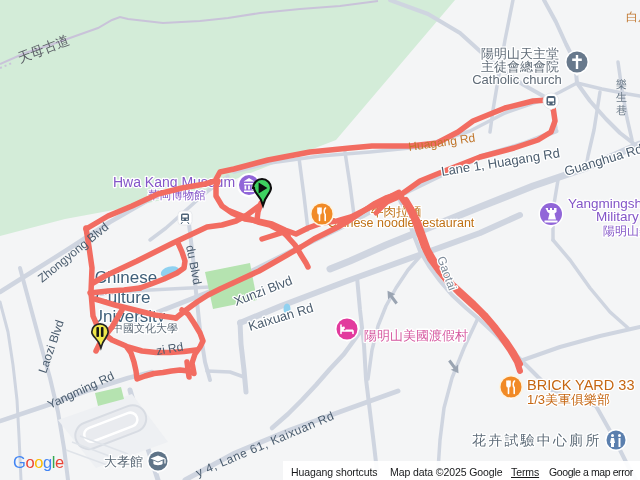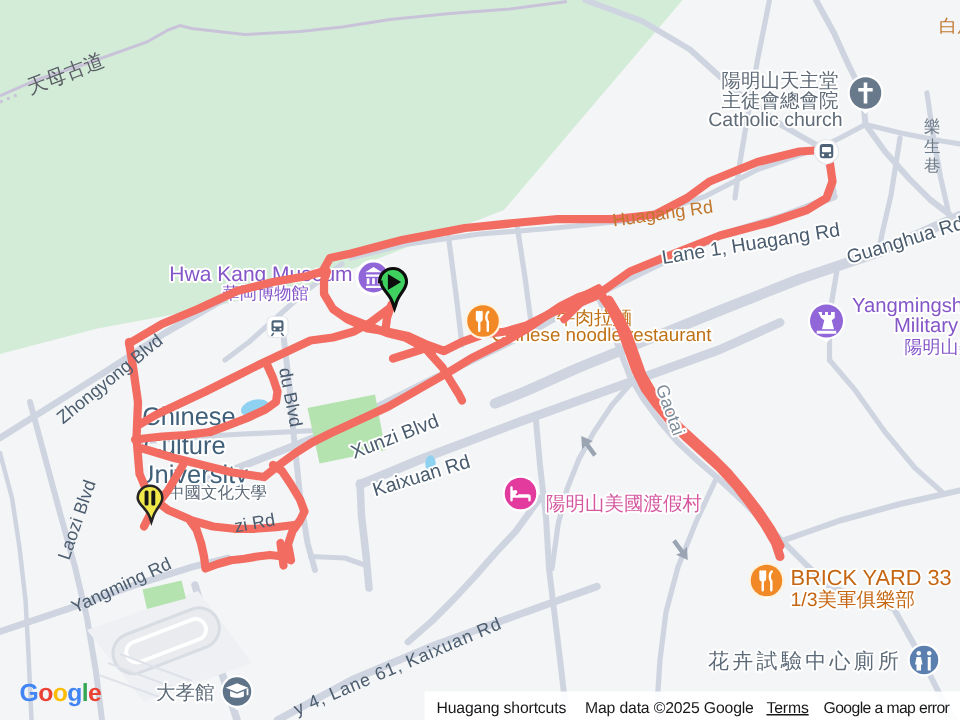--- a/index.html
+++ b/index.html
@@ -315,16 +315,16 @@
 <div style="position:absolute;left:283px;top:461px;width:357px;height:19px;background:rgba(255,255,255,0.92);"></div>
 
 <div style="position:absolute;left:291px;top:466px;font-size:10.5px;letter-spacing:-0.1px;color:#17181a;">Huagang shortcuts</div>
 
 <div style="position:absolute;left:390px;top:466px;font-size:10.5px;letter-spacing:-0.1px;color:#17181a;">Map data ©2025 Google</div>
 
 <div style="position:absolute;left:511px;top:466px;font-size:10.5px;letter-spacing:-0.1px;color:#17181a;text-decoration:underline;">Terms</div>
 
 <div style="position:absolute;left:549px;top:466px;font-size:10.5px;letter-spacing:-0.4px;color:#17181a;">Google a map error</div>
 
-<div style="position:absolute;left:13px;top:453px;font-size:16.5px;font-weight:bold;letter-spacing:-0.4px;">
+<div style="position:absolute;left:13px;top:453px;font-size:16.5px;font-weight:normal;letter-spacing:-0.4px;">
 <span style="color:#4285F4">G</span><span style="color:#EA4335">o</span><span style="color:#FBBC05">o</span><span style="color:#4285F4">g</span><span style="color:#34A853">l</span><span style="color:#EA4335">e</span>
 </div>
 </div>
 
 </body></html>

